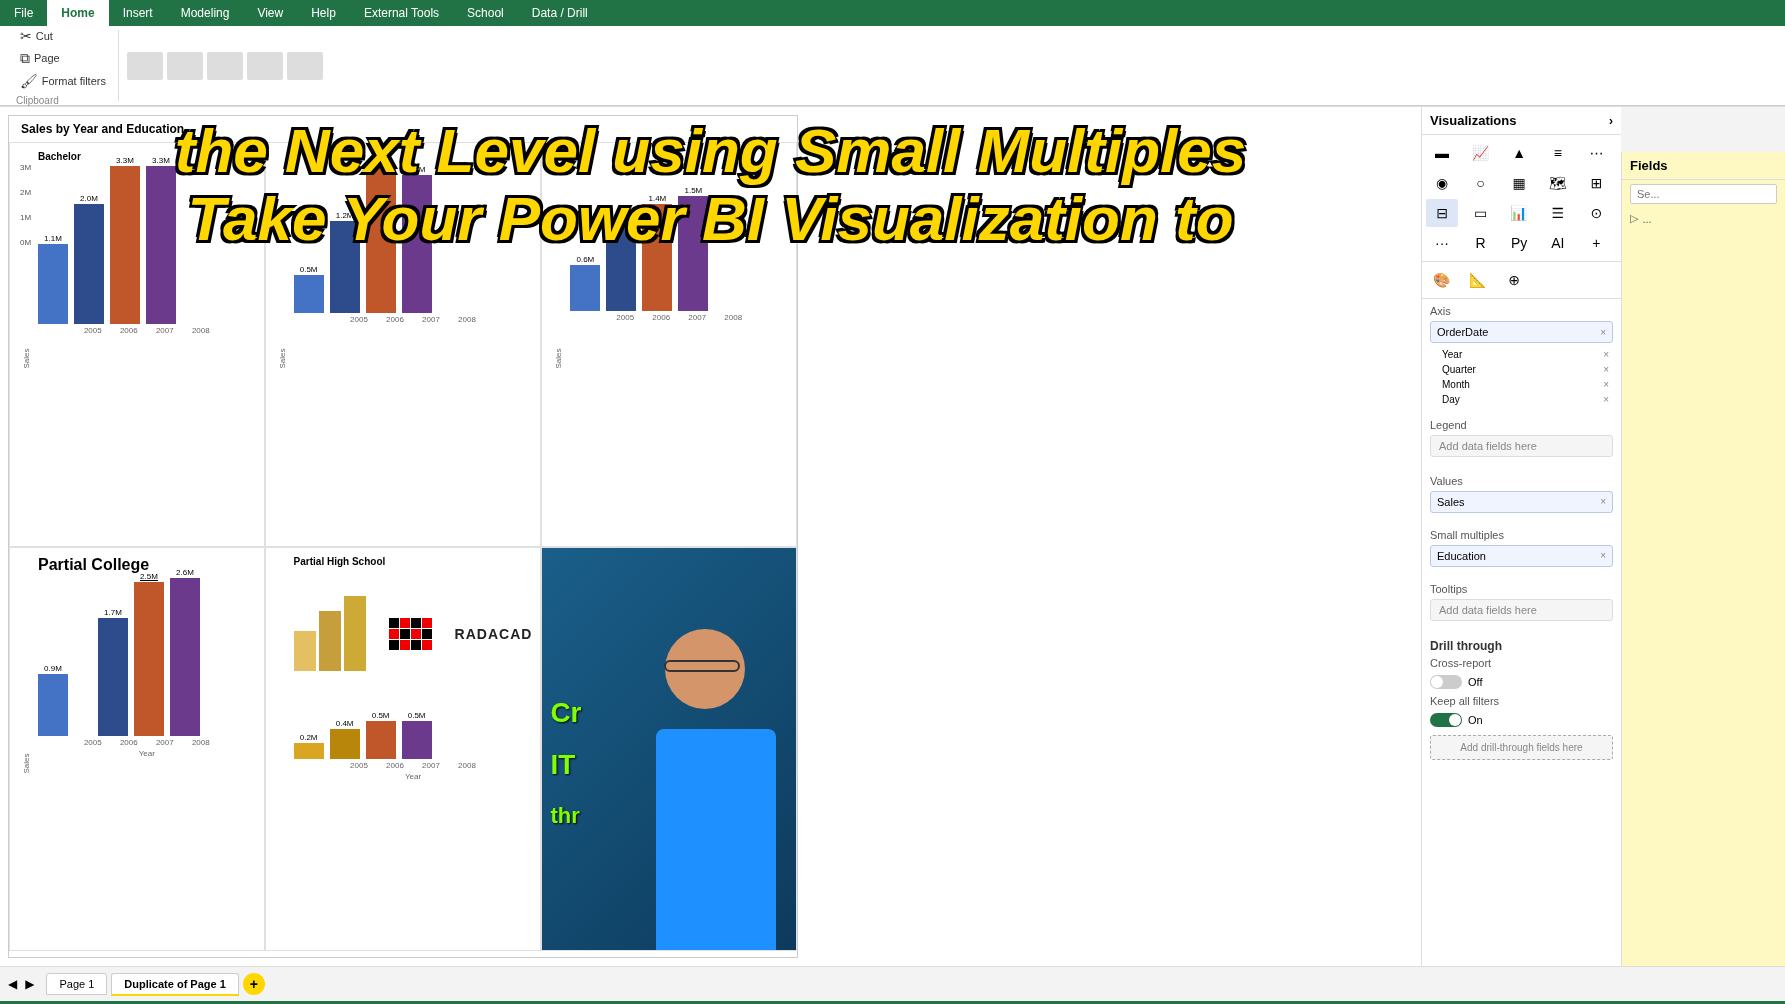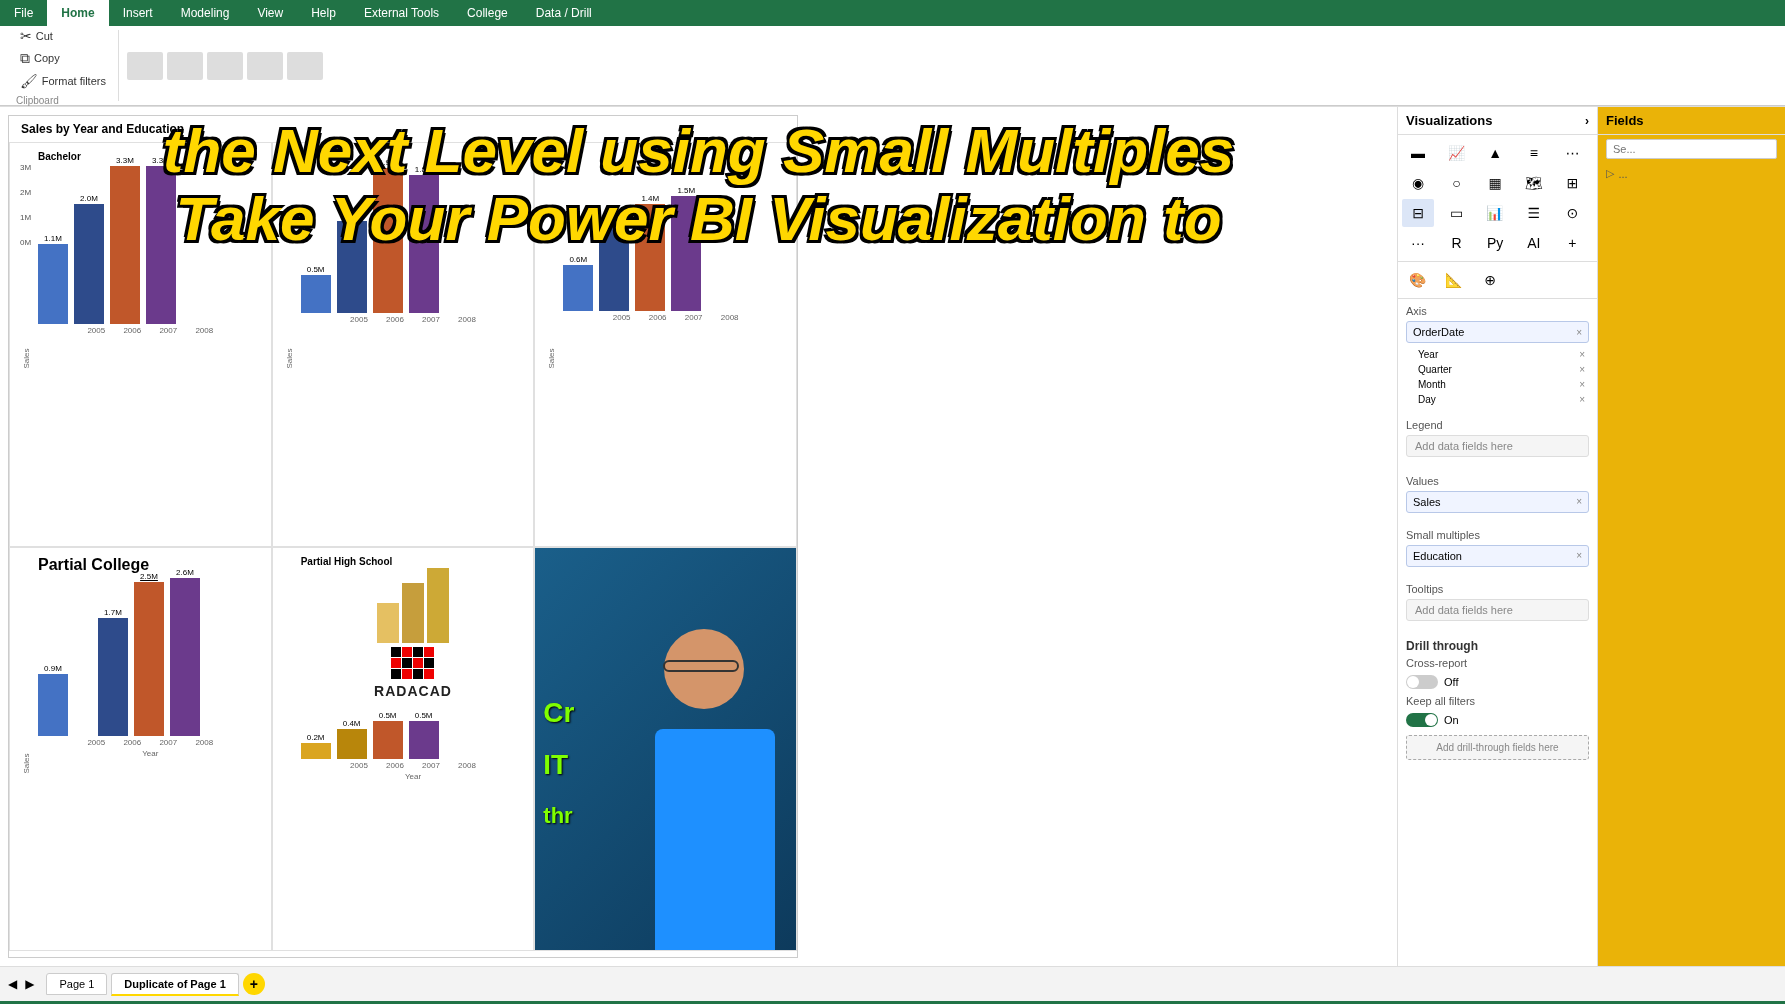--- a/index.html
+++ b/index.html
@@ -32,21 +32,21 @@
     .viz-icons-grid { display: grid; grid-template-columns: repeat(5, 1fr); gap: 2px; padding: 4px; border-bottom: 1px solid #ddd; }
     .viz-icon-btn { width: 32px; height: 28px; display: flex; align-items: center; justify-content: center; font-size: 14px; cursor: pointer; border-radius: 2px; }
     .viz-icon-btn.active { background: #dce6f7; }
 
     .viz-section { padding: 6px 8px; }
     .viz-section-title { font-size: 11px; color: #555; margin-bottom: 4px; }
     .viz-field-box { background: #f5f5f5; border: 1px solid #ddd; border-radius: 3px; padding: 4px 8px; font-size: 11px; color: #888; margin-bottom: 6px; }
     .close-x { cursor: pointer; color: #888; font-size: 10px; }
 
     
-    .fields-panel { width: 188px; background: #eab308; border-left: 1px solid #ddd; display: flex; flex-direction: column; }
+    .fields-panel { width: 164px; background: #fef9c3; border-left: 1px solid #ddd; display: flex; flex-direction: column; margin-top: 45px; }
     .fields-panel-header { padding: 6px 8px; font-size: 13px; font-weight: 600; border-bottom: 1px solid #ddd; }
     .fields-search { padding: 4px 8px; }
     .fields-search input { width: 100%; padding: 3px 6px; font-size: 11px; border: 1px solid #ccc; border-radius: 2px; }
 
     
     .bottom-bar { height: 35px; background: #f3f3f3; border-top: 1px solid #ddd; display: flex; align-items: center; padding: 0 8px; gap: 4px; }
     .page-tab { padding: 4px 12px; font-size: 11px; background: #fff; border: 1px solid #ccc; border-radius: 3px 3px 0 0; cursor: pointer; }
     .page-tab.active { background: #fff; border-bottom: 2px solid #FFD700; font-weight: 600; }
     .add-page-btn { width: 22px; height: 22px; background: #FFD700; border-radius: 50%; display: flex; align-items: center; justify-content: center; font-size: 14px; cursor: pointer; font-weight: bold; }
 
@@ -75,32 +75,32 @@
 
 <div class="ribbon">
   <div class="ribbon-tabs">
     <div class="ribbon-tab">File</div>
     <div class="ribbon-tab active">Home</div>
     <div class="ribbon-tab">Insert</div>
     <div class="ribbon-tab">Modeling</div>
     <div class="ribbon-tab">View</div>
     <div class="ribbon-tab">Help</div>
     <div class="ribbon-tab">External Tools</div>
-    <div class="ribbon-tab">College</div>
+    <div class="ribbon-tab">School</div>
     <div class="ribbon-tab">Data / Drill</div>
   </div>
   <div class="ribbon-content">
     <div class="ribbon-group">
       <div class="ribbon-btn">
         <span class="ribbon-icon">✂</span>
         <span>Cut</span>
       </div>
       <div class="ribbon-btn">
         <span class="ribbon-icon">⧉</span>
-        <span>Copy</span>
+        <span>Page</span>
       </div>
       <div class="ribbon-btn">
         <span class="ribbon-icon">🖌</span>
         <span>Format filters</span>
       </div>
       <span class="ribbon-group-label">Clipboard</span>
     </div>
     <div style="display:flex;gap:4px;flex-wrap:wrap;flex:1;align-items:center;padding:4px;">
       <div style="width:36px;height:28px;background:#ddd;border-radius:2px;cursor:pointer;"></div>
       <div style="width:36px;height:28px;background:#ddd;border-radius:2px;cursor:pointer;"></div>
@@ -247,21 +247,21 @@
               <span style="width:30px;text-align:center;">2006</span>
               <span style="width:30px;text-align:center;">2007</span>
               <span style="width:30px;text-align:center;">2008</span>
             </div>
             <div style="text-align:center;font-size:8px;color:#666;margin-top:2px;">Year</div>
           </div>
 
           <div style="border:1px solid #e0e0e0;padding:8px 8px 4px 28px;position:relative;">
             <div style="font-size:10px;font-weight:600;margin-bottom:2px;">Partial High School</div>
 
-            <div style="display:flex;align-items:center;justify-content:center;flex-direction:column;height:130px;gap:4px;">
+            <div style="display:flex;align-items:center;justify-content:center;height:130px;gap:23px;">
 
               <div style="display:flex;align-items:flex-end;gap:3px;">
                 <div style="width:22px;height:40px;background:#DAA520;opacity:0.7;"></div>
                 <div style="width:22px;height:60px;background:#B8860B;opacity:0.8;"></div>
                 <div style="width:22px;height:75px;background:#C8A020;opacity:0.9;"></div>
               </div>
 
               <div style="position:relative;display:flex;flex-direction:column;gap:1px;">
                 <div style="display:flex;gap:1px;">
                   <div style="width:10px;height:10px;background:#000;"></div>

